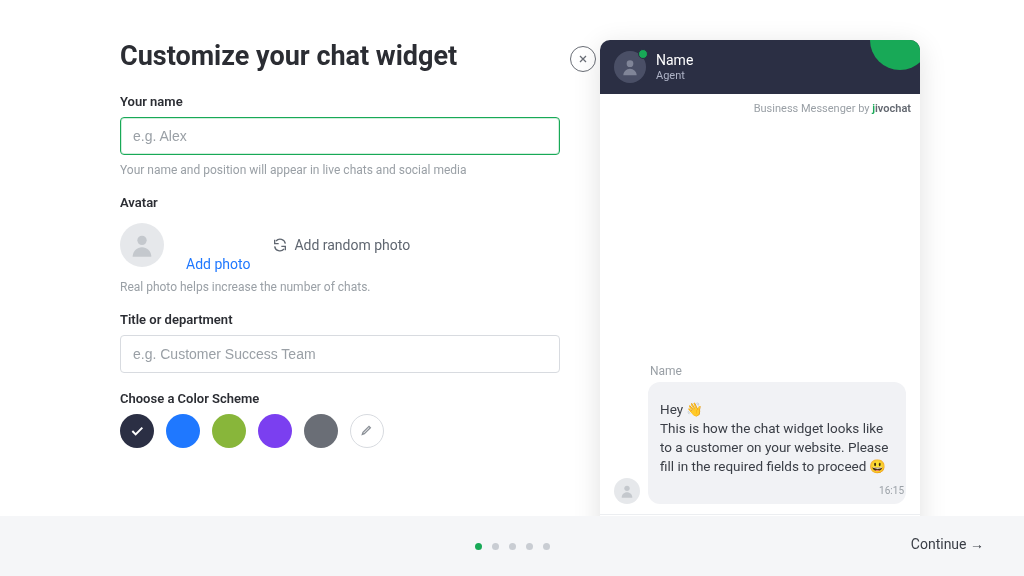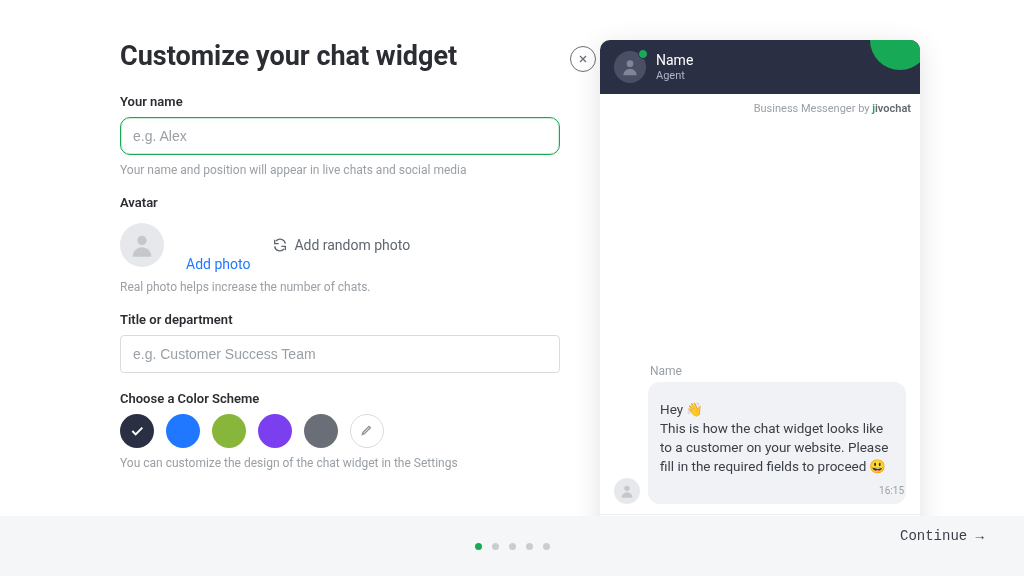--- a/index.html
+++ b/index.html
@@ -5,21 +5,21 @@
   * { box-sizing: border-box; margin: 0; padding: 0; }
   body { font-family: -apple-system, BlinkMacSystemFont, "Segoe UI", Roboto, Arial, sans-serif; background:#fff; width:1024px; height:576px; overflow:hidden; }
   .page { display:flex; padding: 40px 60px 0 120px; gap: 40px; height: 500px; }
   .left { flex: 0 0 440px; }
   .right { flex: 0 0 330px; position:relative; }
   h1 { font-size: 27px; font-weight: 700; color:#2b2d33; margin-bottom: 22px; }
   .label { font-size:13px; font-weight:600; color:#2b2d33; margin-bottom:8px; display:block; }
   .help { font-size:12px; color:#9aa0a6; margin-top:8px; }
   .input { width:100%; height:38px; border:1px solid #d8dbe0; border-radius:4px; padding:0 12px; font-size:14px; color:#2b2d33; }
   .input::placeholder { color:#9aa0a6; }
-  .input.focused { border-color:#18a957; box-shadow:0 0 0 1px rgba(24,169,87,.2) inset;border-radius:10px; }
+  .input.focused { border-color:#18a957; box-shadow:0 0 0 1px rgba(24,169,87,.2) inset; }
   .section { margin-bottom: 18px; }
   .avatar-row { display:flex; align-items:center; gap:22px; }
   .avatar-placeholder { width:44px; height:44px; border-radius:50%; background:#e6e8eb; display:flex; align-items:center; justify-content:center; }
   .avatar-placeholder svg { fill:#c4c8cd; }
   .add-photo { color:#1f78ff; font-size:14px; cursor:pointer;margin-top:38px; }
   .add-random { color:#5f6670; font-size:14px; cursor:pointer; display:flex; align-items:center; gap:6px; }
   .add-random svg { stroke:#5f6670; }
   .swatches { display:flex; gap:12px; align-items:center; }
   .swatch { width:34px; height:34px; border-radius:50%; cursor:pointer; display:flex; align-items:center; justify-content:center; }
   .swatch.selected svg { stroke:#fff; }
@@ -55,21 +55,21 @@
   .send-circle { width:26px; height:26px; border-radius:50%; background:#eceef1; display:flex; align-items:center; justify-content:center; }
   .send-circle svg { fill:#cfd3d9; }
   .ci-bottom { display:flex; align-items:center; gap:10px; margin-top:10px; }
   .ci-bottom svg { stroke:#b4b8bf; }
 
   
   .footer { position:absolute; bottom:0; left:0; right:0; height:60px; background:#f5f6f8; display:flex; align-items:center; justify-content:center; }
   .dots { display:flex; gap:10px; }
   .dot-step { width:7px; height:7px; border-radius:50%; background:#c9cdd3; }
   .dot-step.active { background:#18a957; }
-  .continue { position:absolute; right:40px; top:12px; font-size:14px; color:#3a3e46; cursor:pointer;font-family:Liberation Mono, monospace; }
+  .continue { position:absolute; right:40px; top:20px; font-size:14px; color:#3a3e46; cursor:pointer; }
 </style>
 </head>
 <body>
 
 <div class="page">
   <div class="left">
     <h1>Customize your chat widget</h1>
 
     <div class="section">
       <span class="label">Your name</span>
@@ -114,21 +114,20 @@
         <div class="swatch" style="background:#1f78ff"></div>
         <div class="swatch" style="background:#88b63a"></div>
         <div class="swatch" style="background:#7b3ff0"></div>
         <div class="swatch" style="background:#6a6e76"></div>
         <div class="swatch picker">
           <svg width="16" height="16" viewBox="0 0 24 24" fill="none" stroke-width="2">
               <path d="M17 7l-9 9-3 1 1-3 9-9 2 2z"></path>
             </svg>
         </div>
       </div>
-      <div class="help">You can customize the design of the chat widget in the Settings</div>
     </div>
   </div>
 
   <div class="right">
     <div class="close-btn">
       <svg width="12" height="12" viewBox="0 0 24 24" fill="none" stroke-width="2.5">
           <path d="M6 6l12 12M18 6L6 18"></path>
         </svg>
     </div>
     <div class="chat">

